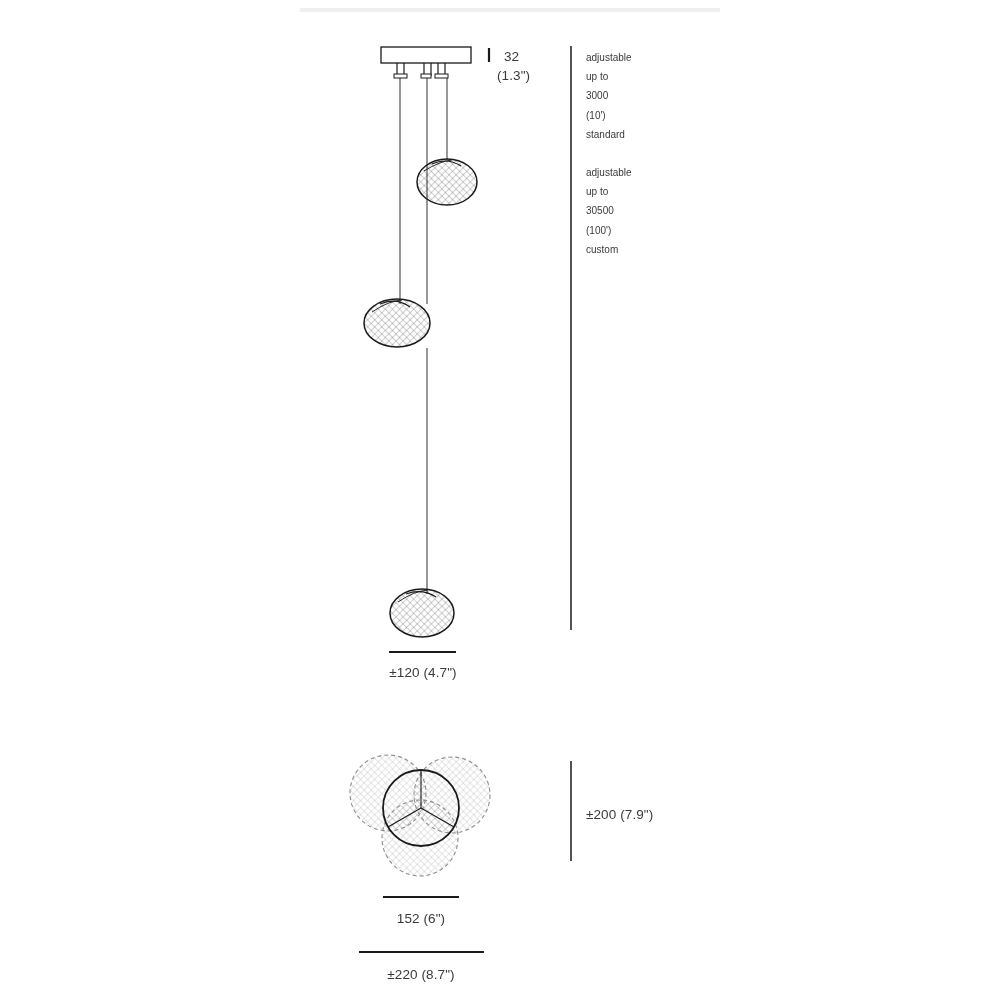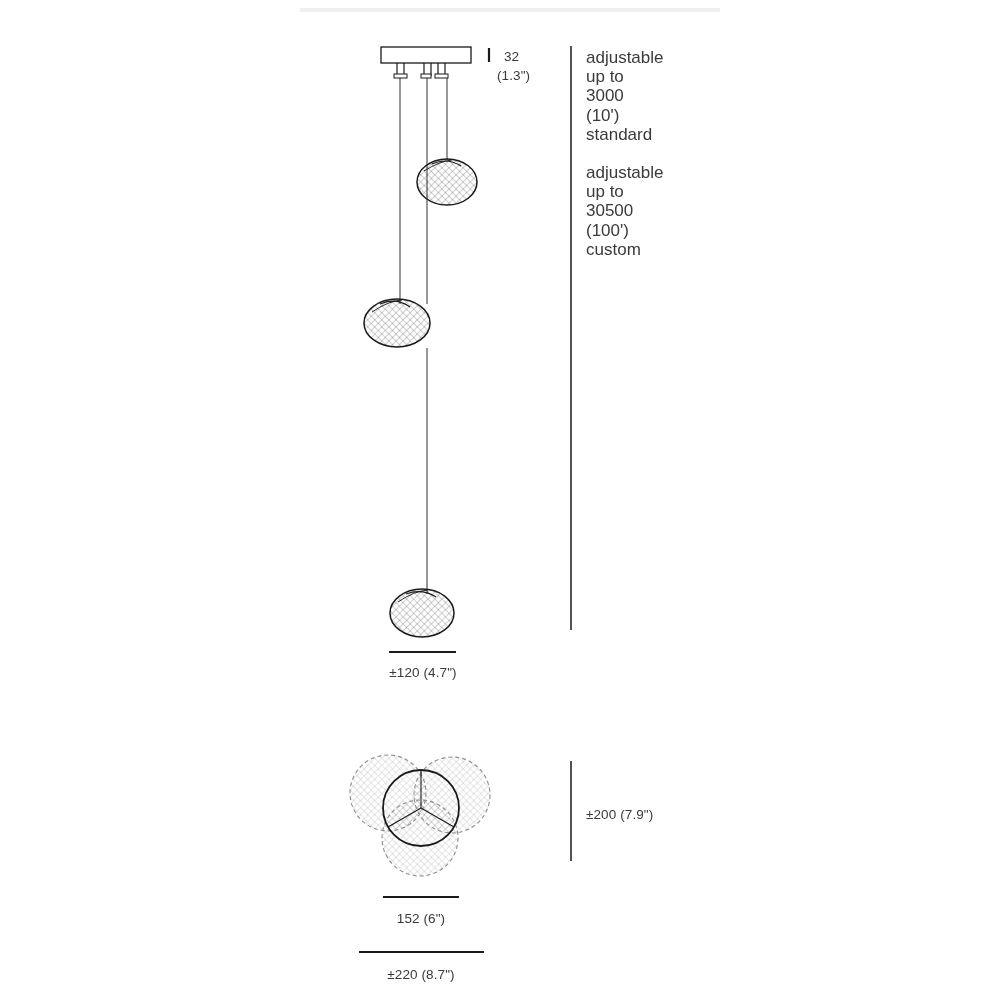--- a/index.html
+++ b/index.html
@@ -35,21 +35,21 @@
     line-height: 19px;
     color: #3a3a3a;
     white-space: pre;
     letter-spacing: 0.1px;
   }
   .lbl.center {
     text-align: center;
   }
   .note {
     position: absolute;
-    font-size: 17px;
+    font-size: 10px;
     line-height: 19.2px;
     color: #3a3a3a;
     white-space: pre-line;
   }
   .topbar {
     position: absolute;
     left: 300px;
     top: 0px;
     width: 420px;
     height: 4px;

